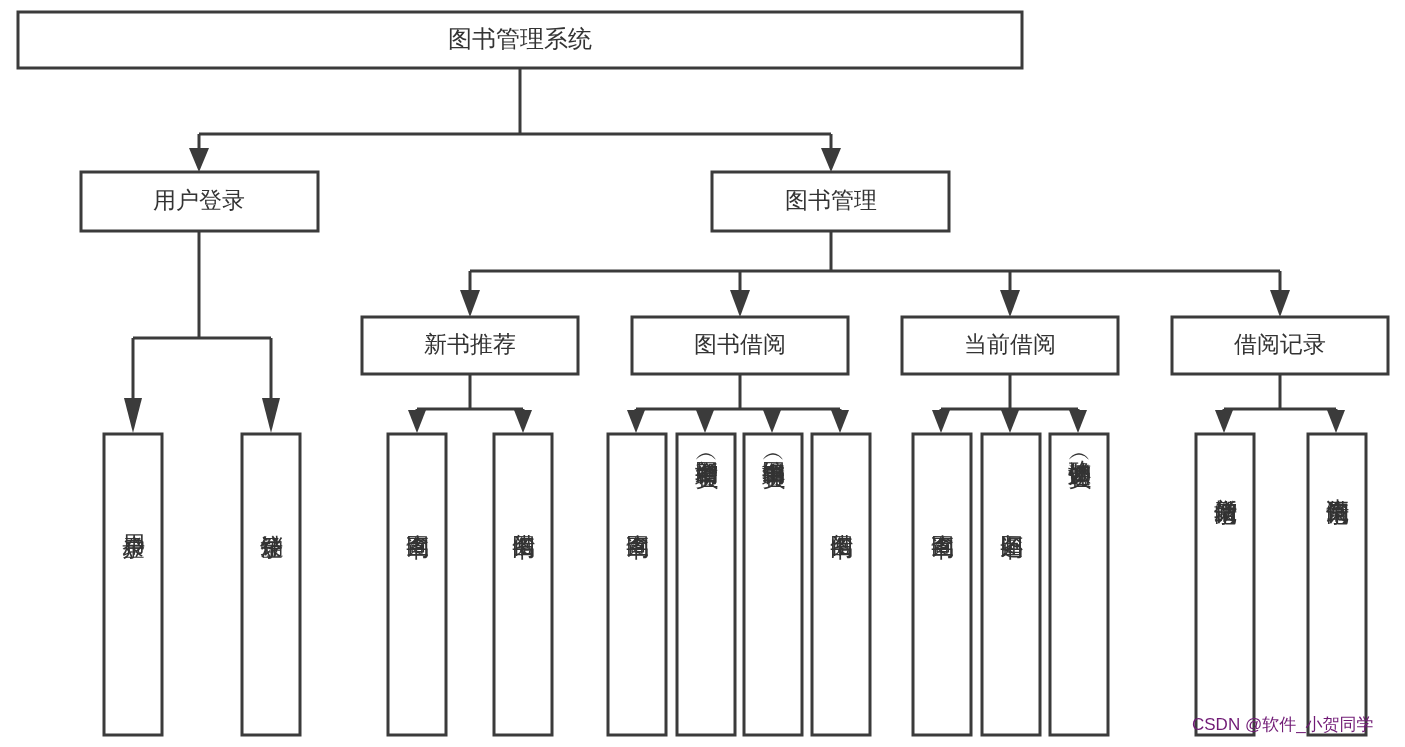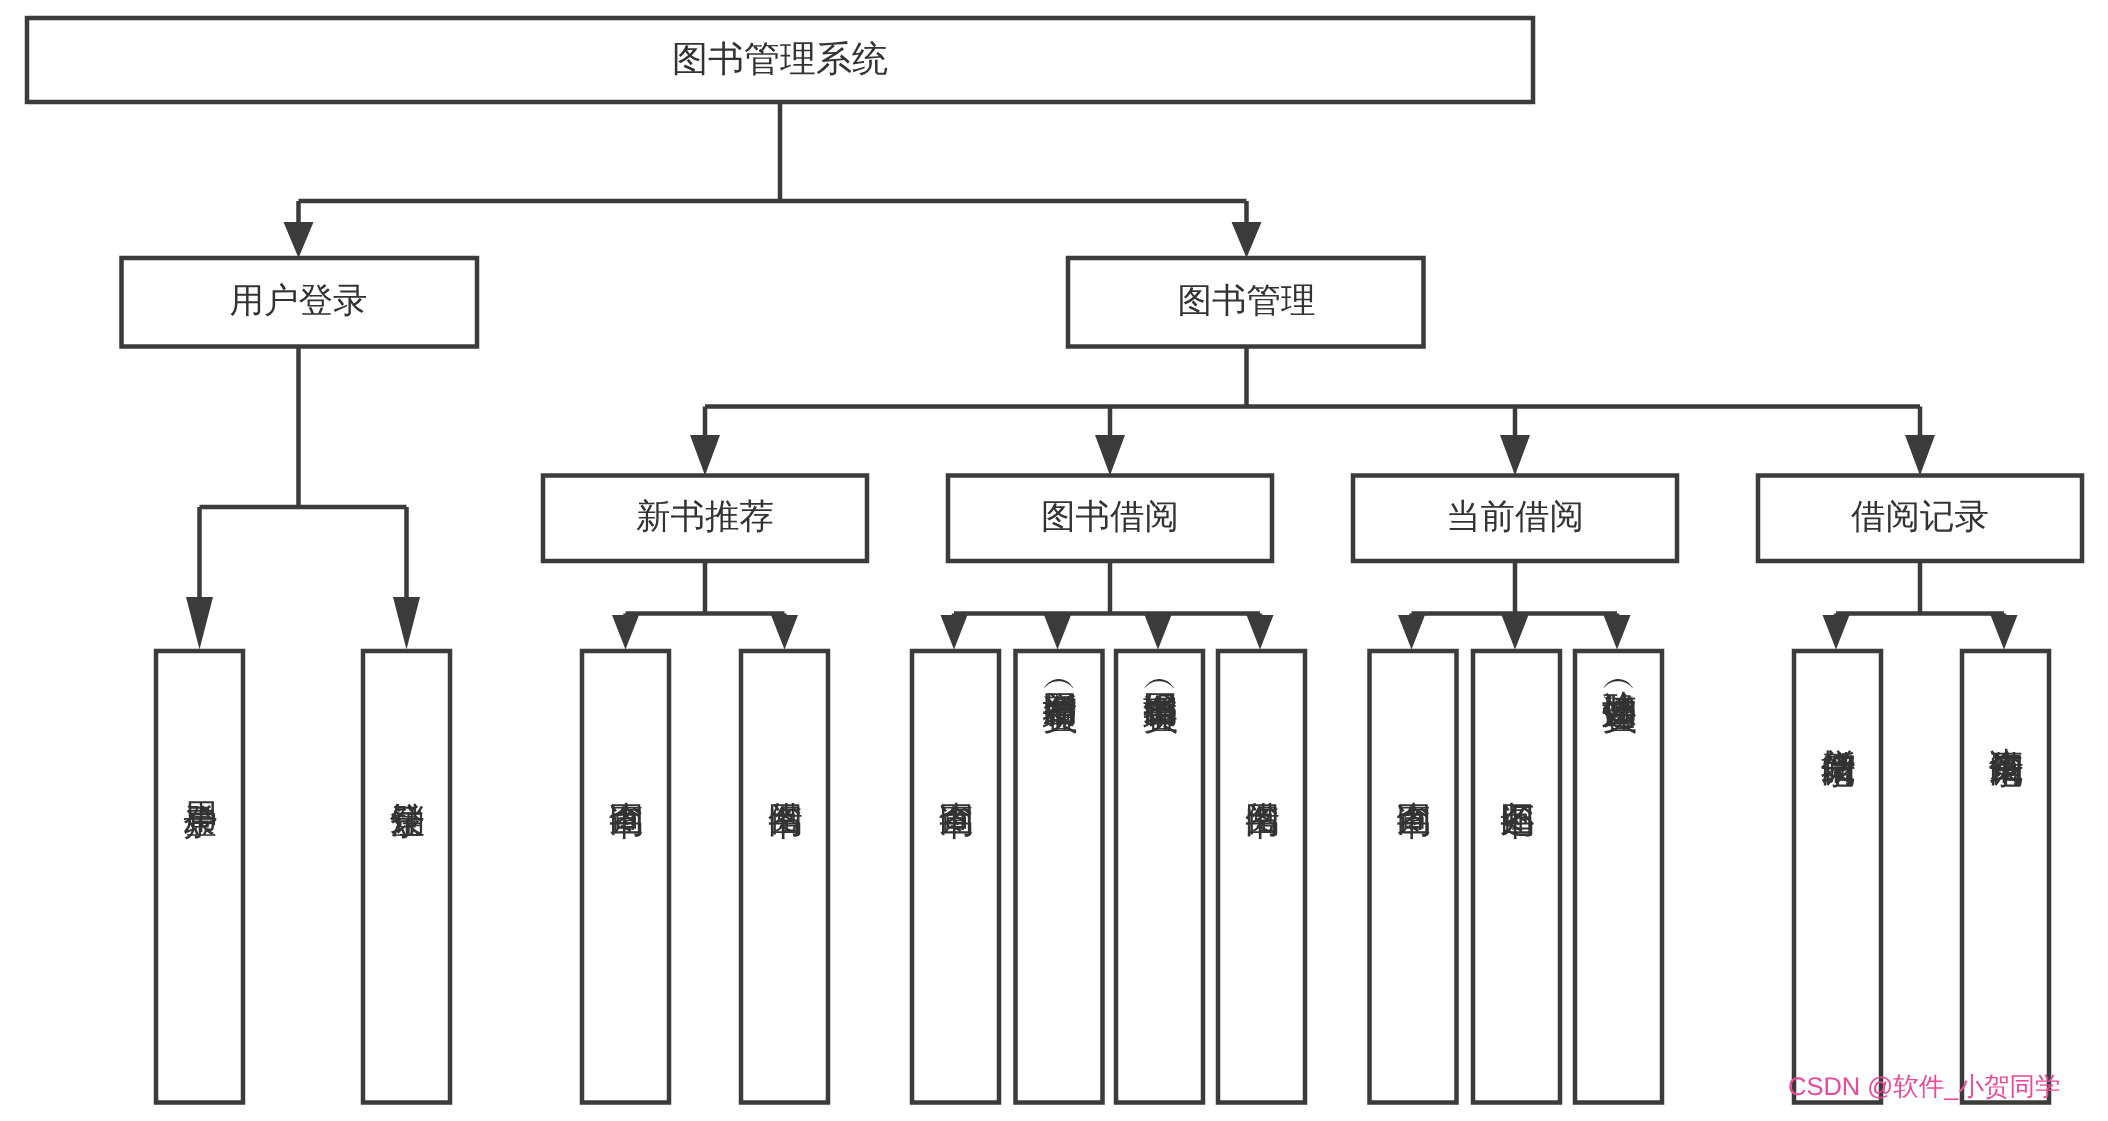--- a/index.html
+++ b/index.html
@@ -68,21 +68,21 @@
     -webkit-writing-mode: vertical-rl;
     white-space: nowrap;
     text-align: left;
     pointer-events: none;
     user-select: none;
   }
   .watermark {
     position: absolute;
     left: 1192px;
     top: 713px;
-    color: #ec4899;
+    color: #701a75;
     font-size: 17px;
     font-family: "Liberation Sans", "DejaVu Sans", sans-serif;
     white-space: nowrap;
     user-select: none;
   }
 </style>
 </head>
 <body>
 
 <div id="diagram-root">

